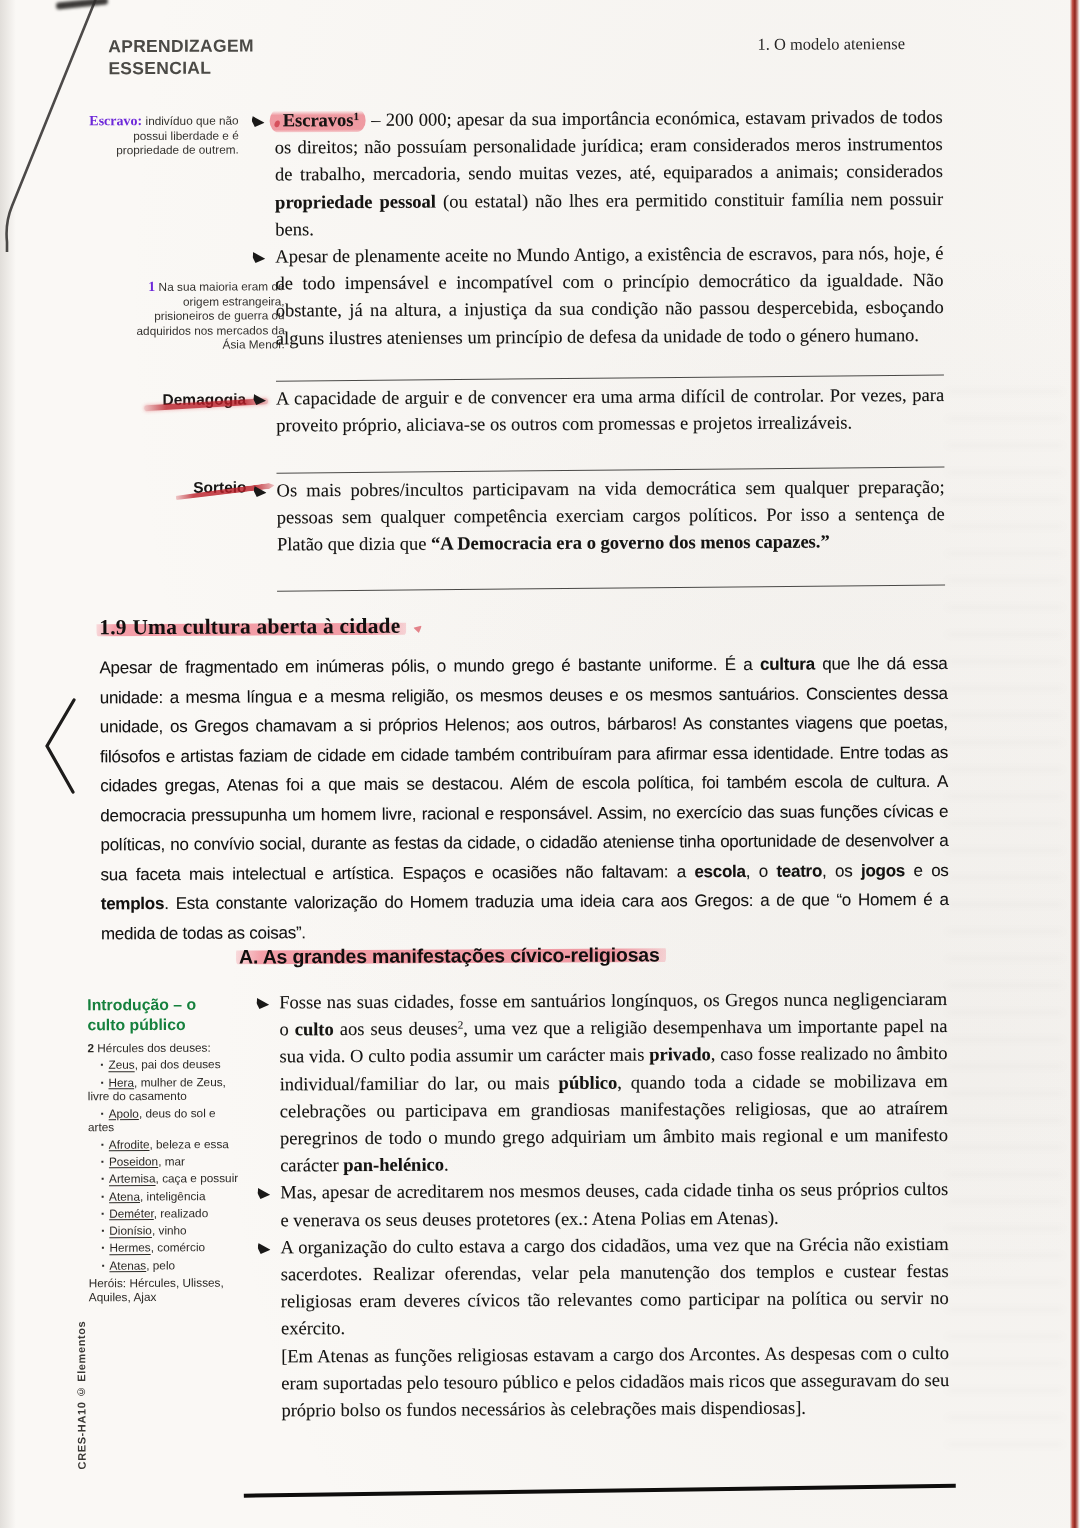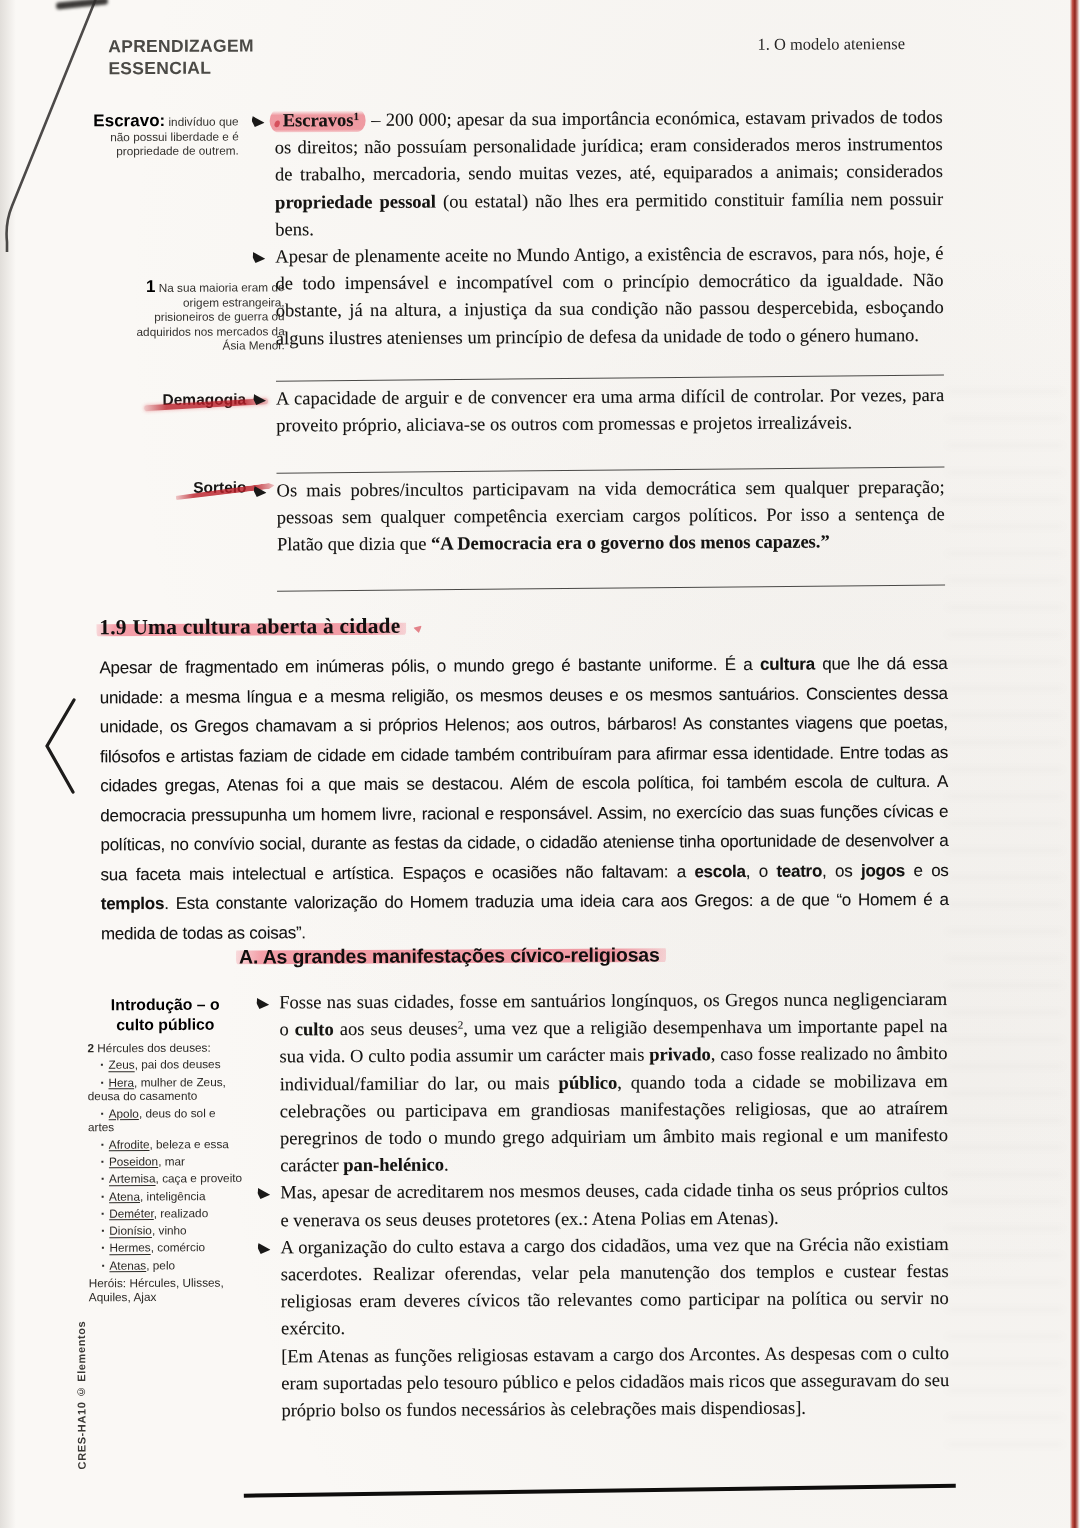--- a/index.html
+++ b/index.html
@@ -33,21 +33,21 @@
 
   .hdr-left{position:absolute;left:112px;top:34px;width:230px;
     font-family:"Liberation Sans", sans-serif;font-weight:bold;font-size:17.5px;line-height:21.5px;
     color:#4b4a46;letter-spacing:.3px;}
   .hdr-right{position:absolute;left:720px;top:36px;width:230px;text-align:center;
     font-family:"Liberation Serif", serif;font-size:16.5px;color:#262524;}
 
   
   .mnote{position:absolute;left:92px;width:150px;text-align:right;
     font-family:"Liberation Sans", sans-serif;font-size:11.8px;line-height:14.6px;color:#33312e;}
-  .mnote .b{font-size:17px;color:#000000;}
+  .mnote .b{font-size:14px;color:#6d28d9;font-family:Liberation Serif, serif;}
   .mlabel{position:absolute;left:84px;width:166px;text-align:right;
     font-family:"Liberation Sans", sans-serif;font-weight:bold;font-size:15.5px;color:#161514;}
   .strike{position:relative;display:inline-block;padding:0 2px;}
   .strike .rmark{position:absolute;left:-16px;right:-20px;top:60%;height:6px;border-radius:3px;
     background:linear-gradient(90deg, rgba(205,55,65,.25), rgba(186,28,38,.8) 18% 82%, rgba(205,55,65,.3));
     transform:rotate(-3deg);box-shadow:0 0 4px rgba(225,70,80,.45);}
   .strike.up .rmark{transform:rotate(-7deg);top:55%;right:-26px;
     clip-path:polygon(0 15%,94% 0,100% 50%,94% 100%,0 85%);}
 
   
@@ -81,21 +81,21 @@
     letter-spacing:-.25px;text-align:justify;color:#121110;
     text-shadow:.2px .2px 0 rgba(15,15,15,.22);}
 
   
   .hA{position:absolute;left:238px;top:944px;font-family:"Liberation Sans", sans-serif;
     font-weight:bold;font-size:19.5px;color:#100f0e;letter-spacing:-.2px;}
   .hA .marker{background-size:100% 62%;background-position:0 60%;}
 
   
   .sbA{position:absolute;left:86px;top:993px;width:156px;font-family:"Liberation Sans", sans-serif;color:#2b2926;}
-  .sbA .sb-head{text-align:center;font-weight:bold;font-size:15.8px;line-height:19.5px;color:#000000;}
+  .sbA .sb-head{text-align:left;font-weight:bold;font-size:15.8px;line-height:19.5px;color:#15803d;}
   .sbA .sb-note{margin-top:7px;font-size:11.8px;line-height:14.2px;}
   .god{font-size:11.8px;line-height:13.8px;margin-top:3px;text-indent:13px;}
   .god .sq{font-size:8px;vertical-align:1.5px;margin-right:5px;}
   .gname{text-decoration:underline;text-underline-offset:1.5px;}
   .herois{font-size:11.8px;line-height:14.2px;margin-top:3px;}
   .vlabel{position:absolute;left:72px;top:1282px;height:185px;width:18px;
     writing-mode:vertical-rl;transform:rotate(180deg);
     font-family:"Liberation Sans", sans-serif;font-weight:bold;font-size:11px;letter-spacing:.6px;color:#3a3835;}
 
   svg.overlay{position:absolute;left:0;top:0;pointer-events:none;}
@@ -166,25 +166,25 @@
 
     <div class="sbA">
       <div class="sb-head">
         <div>Introdução – o</div>
         <div>culto público</div>
       </div>
       <div class="sb-note">
         <span class="b">2</span><span> Hércules dos deuses:</span>
       </div>
       <div class="god"><span class="sq">▪</span><span class="gname">Zeus</span><span>, pai dos deuses</span></div>
-      <div class="god"><span class="sq">▪</span><span class="gname">Hera</span><span>, mulher de Zeus, deusa do casamento</span></div>
+      <div class="god"><span class="sq">▪</span><span class="gname">Hera</span><span>, mulher de Zeus, livre do casamento</span></div>
       <div class="god"><span class="sq">▪</span><span class="gname">Apolo</span><span>, deus do sol e artes</span></div>
       <div class="god"><span class="sq">▪</span><span class="gname">Afrodite</span><span>, beleza e essa</span></div>
       <div class="god"><span class="sq">▪</span><span class="gname">Poseidon</span><span>, mar</span></div>
-      <div class="god"><span class="sq">▪</span><span class="gname">Artemisa</span><span>, caça e proveito</span></div>
+      <div class="god"><span class="sq">▪</span><span class="gname">Artemisa</span><span>, caça e possuir</span></div>
       <div class="god"><span class="sq">▪</span><span class="gname">Atena</span><span>, inteligência</span></div>
       <div class="god"><span class="sq">▪</span><span class="gname">Deméter</span><span>, realizado</span></div>
       <div class="god"><span class="sq">▪</span><span class="gname">Dionísio</span><span>, vinho</span></div>
       <div class="god"><span class="sq">▪</span><span class="gname">Hermes</span><span>, comércio</span></div>
       <div class="god"><span class="sq">▪</span><span class="gname">Atenas</span><span>, pelo</span></div>
       <div class="herois">Heróis: Hércules, Ulisses, Aquiles, Ajax</div>
     </div>
     <div class="vlabel">CRES-HA10 © Elementos</div>
 
     <div class="col serif" style="top:988px;left:252px;">

